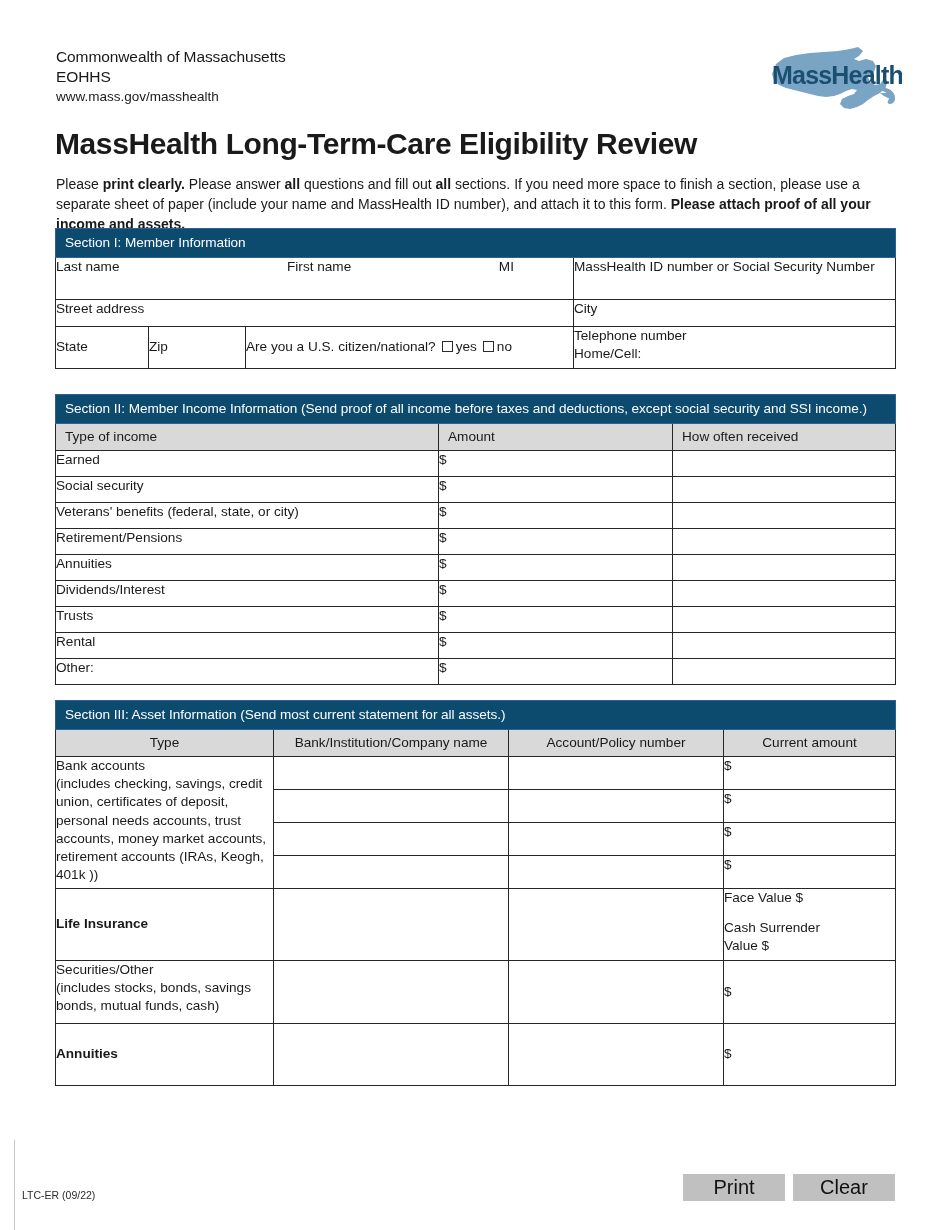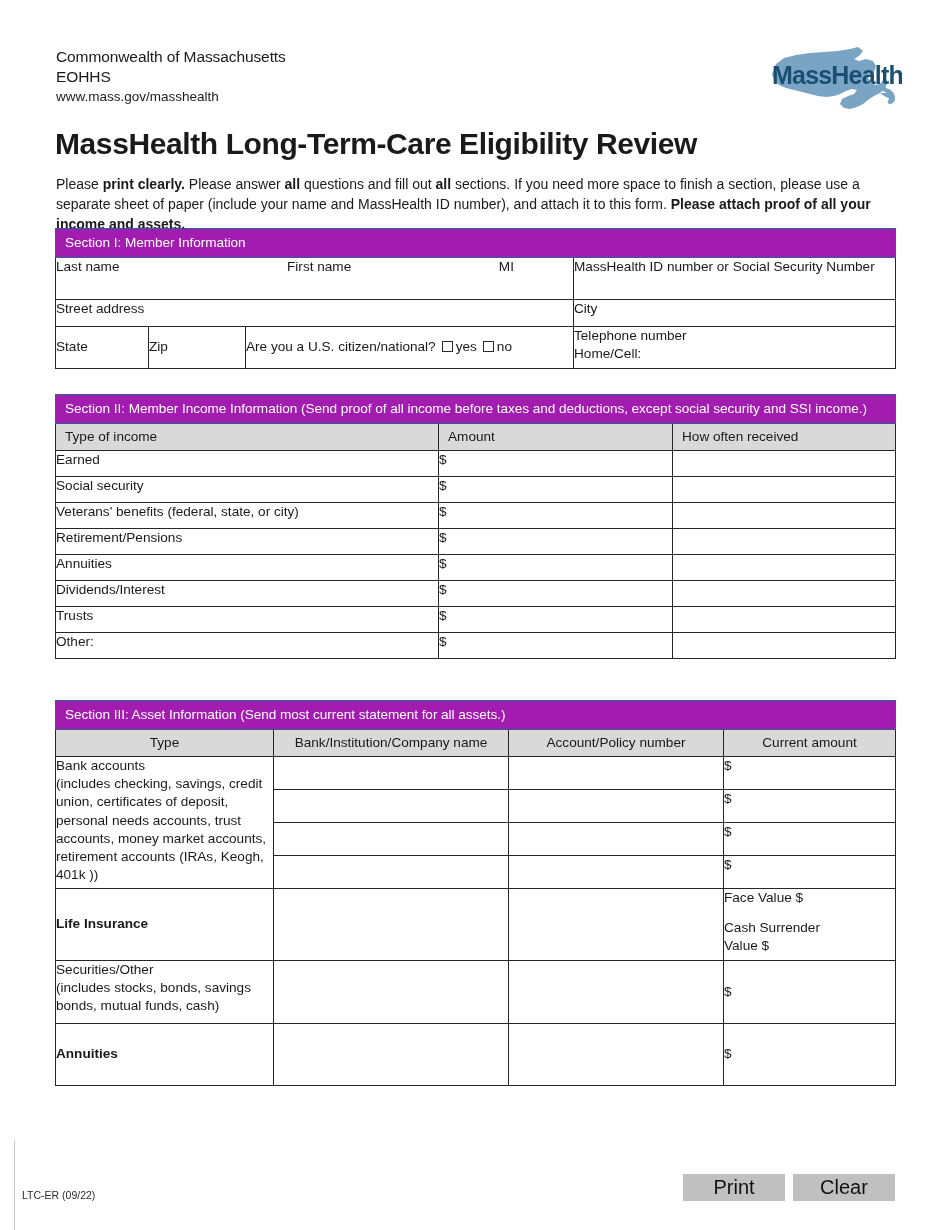--- a/index.html
+++ b/index.html
@@ -77,21 +77,21 @@
     border: 1px solid #262626;
   }
   .tbl td, .tbl th {
     border: 1px solid #262626;
     padding: 0;
     vertical-align: top;
     text-align: left;
     font-weight: normal;
   }
   .band {
-    background: #a21caf;
+    background: #0c4a6e;
     color: #ffffff;
     font-size: 13.6px;
     font-weight: bold;
     padding: 6px 9px 7px 9px !important;
     border: 1px solid #2d6094 !important;
     letter-spacing: -0.05px;
   }
   .band .sub { font-weight: normal; }
   .colhead {
     background: #d9d9d9;
@@ -274,20 +274,25 @@
         <td class="cell" style="height:26px">Dividends/Interest</td>
         <td class="cell">$</td>
         <td class="cell"></td>
       </tr>
       <tr>
         <td class="cell" style="height:26px">Trusts</td>
         <td class="cell">$</td>
         <td class="cell"></td>
       </tr>
       <tr>
+        <td class="cell" style="height:26px">Rental</td>
+        <td class="cell">$</td>
+        <td class="cell"></td>
+      </tr>
+      <tr>
         <td class="cell" style="height:26px">Other:</td>
         <td class="cell">$</td>
         <td class="cell"></td>
       </tr>
     </tbody>
   </table>
 
   <table class="tbl" id="sec3">
     <colgroup>
       <col style="width:218px">

